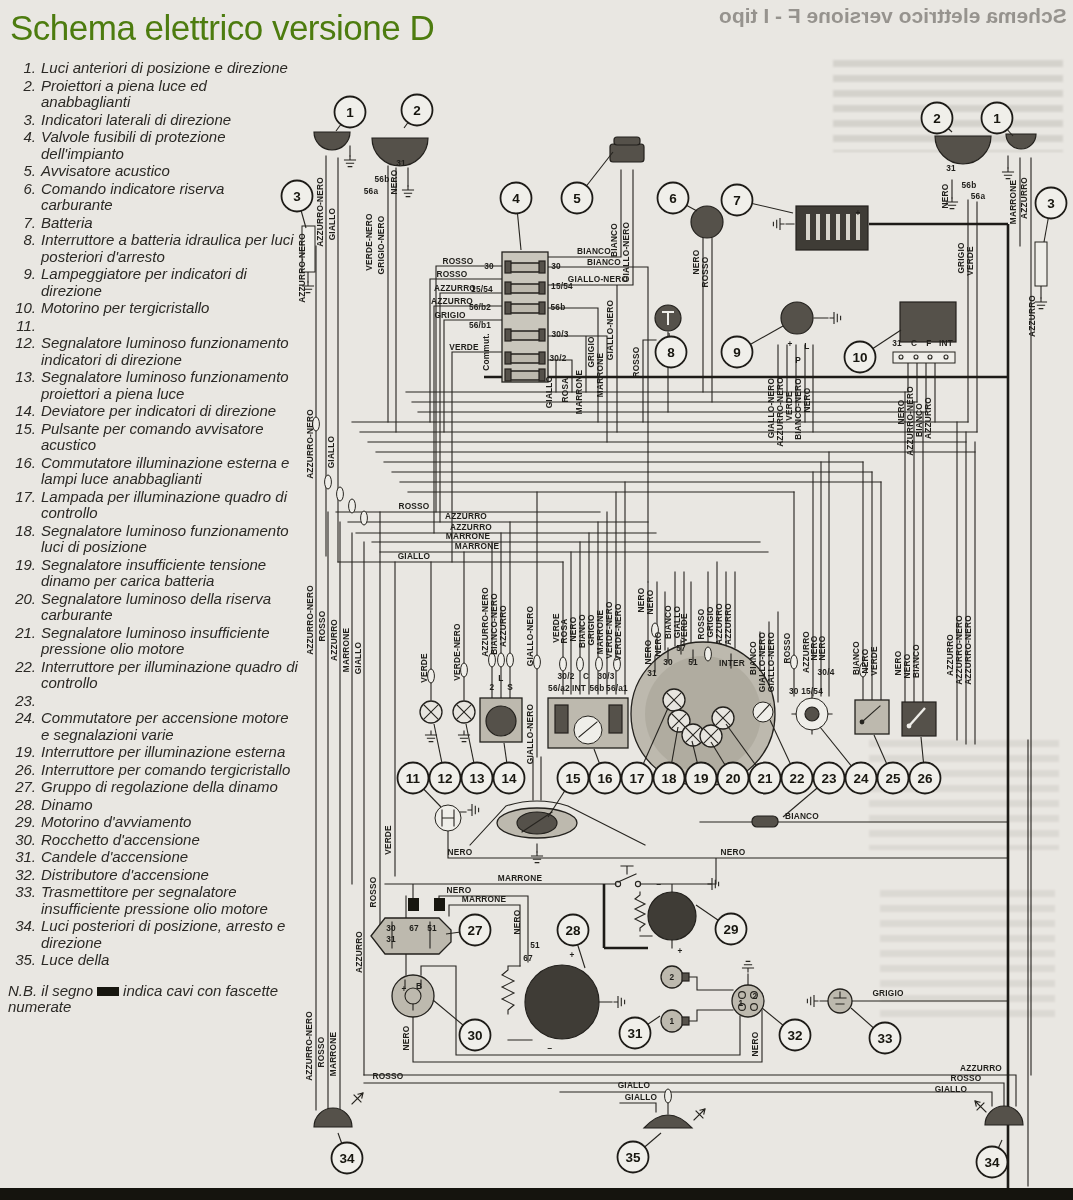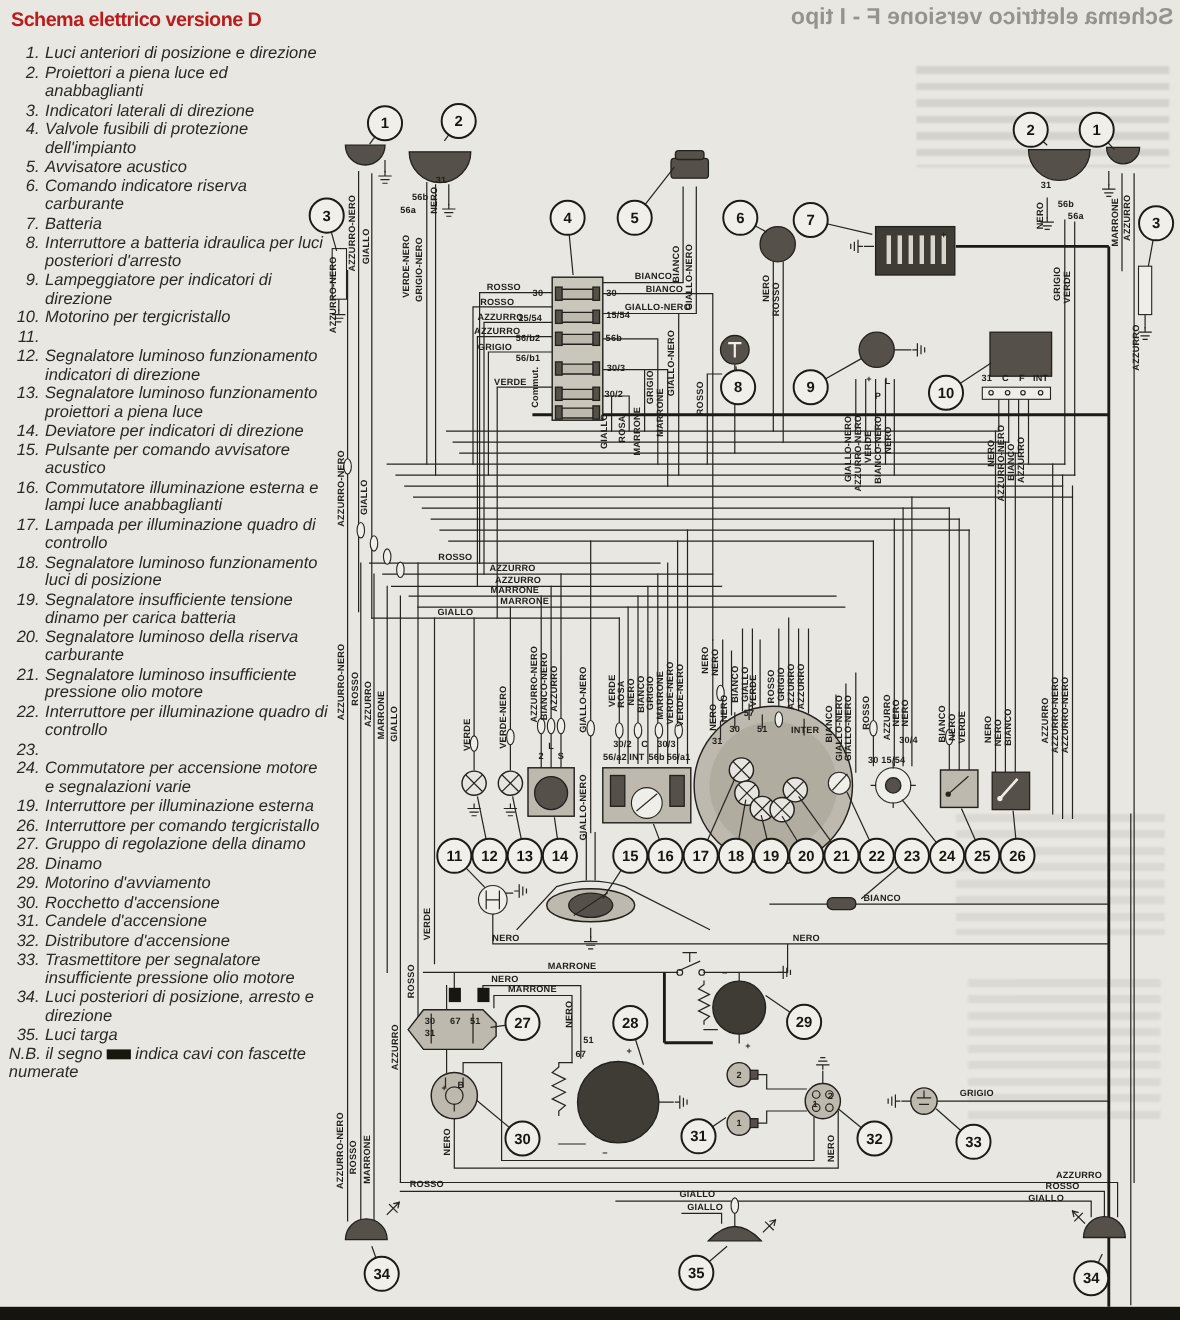--- a/index.html
+++ b/index.html
@@ -8,35 +8,35 @@
     background:#e9e7e2;
     font-family:"Liberation Sans",sans-serif;
     color:#23211d;
   }
   #stage{position:absolute;inset:0;}
   
   #legend{
     position:absolute;left:8px;top:6px;width:292px;z-index:3;
   }
   #title{
-    font-size:18px;font-weight:bold;letter-spacing:-0.5px;color:#b91c1c;
+    font-size:35px;font-weight:normal;letter-spacing:-0.5px;color:#4d7c0f;
     margin:2px 0 12px 2px;white-space:nowrap;
   }
   #legend ol{list-style:none;margin:0;padding:0;}
   #legend li{
     display:flex;align-items:flex-start;
     font-style:italic;font-size:15px;line-height:16.5px;
     color:#2b2925;margin:0 0 1px 0;
   }
   #legend li .num{
     flex:0 0 28px;text-align:right;padding-right:5px;font-style:italic;
   }
   #legend li .txt{flex:1;}
   #note{
-    font-style:italic;font-size:15px;line-height:16.5px;color:#2b2925;margin-top:1px;
+    font-style:italic;font-size:15px;line-height:16.5px;color:#2b2925;margin-top:14px;
   }
   .swatch{
     display:inline-block;width:22px;height:9px;background:#17160f;
     vertical-align:middle;margin:0 4px;
   }
   
   #ghost-title{
     position:absolute;top:4px;right:6px;z-index:1;
     transform:scaleX(-1);
     font-size:21px;font-weight:bold;color:rgba(82,79,72,0.55);
@@ -207,21 +207,21 @@
         <li>
           <span class="num">33.</span>
           <span class="txt">Trasmettitore per segnalatore insufficiente pressione olio motore</span>
         </li>
         <li>
           <span class="num">34.</span>
           <span class="txt">Luci posteriori di posizione, arresto e direzione</span>
         </li>
         <li>
           <span class="num">35.</span>
-          <span class="txt">Luci targa</span>
+          <span class="txt">Luce della</span>
         </li>
       </ol>
     <div id="note">
       <span>N.B. il segno</span><span class="swatch"></span><span>indica cavi con fascette numerate</span>
     </div>
   </div>
 
   <div id="ghost-title">Schema elettrico versione F - I tipo</div>
   <div class="smudge" style="top:60px;right:10px;width:230px;height:92px;"></div>
   <div class="smudge" style="top:740px;right:14px;width:190px;height:110px;opacity:.12;"></div>

